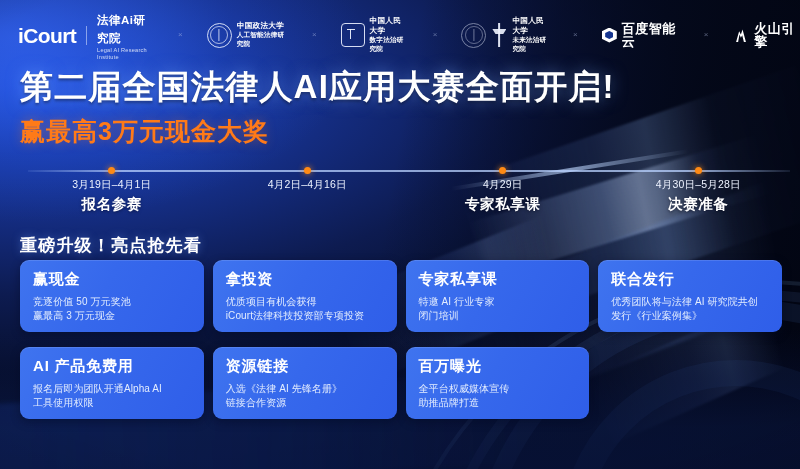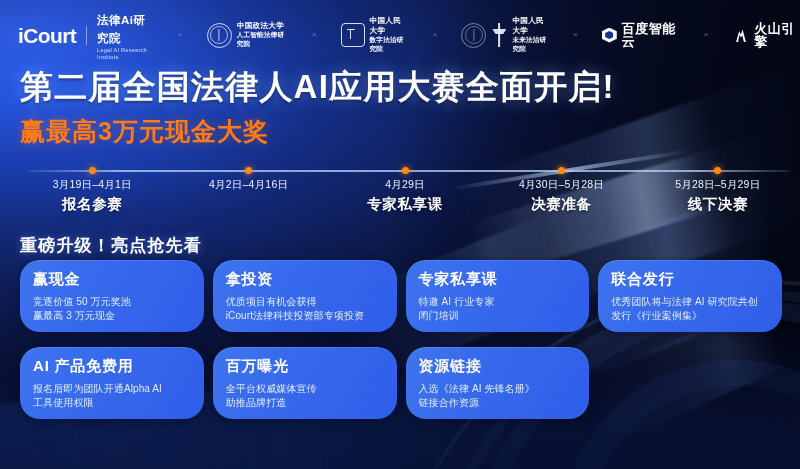--- a/index.html
+++ b/index.html
@@ -284,21 +284,21 @@
   .cards {
     position: absolute; left: 20px; top: 260px; width: 762px;
     display: grid;
     grid-template-columns: repeat(4, 1fr);
     grid-template-rows: repeat(2, 72px);
     column-gap: 9px;
     row-gap: 15px;
     z-index: 5;
   }
   .card {
-    border-radius: 20px;
+    border-radius: 9px;
     padding: 11px 5px 0 13px;
     background: linear-gradient(120deg, #3f74ef 0%, #3668ec 45%, #2f5ee9 100%);
     box-shadow: 0 3px 10px rgba(2,8,35,0.45), inset 0 1px 0 rgba(255,255,255,0.12);
     overflow: hidden;
     box-sizing: border-box;
   }
   .card-title {
     font-size: 15px; font-weight: 700; color: #ffffff;
     letter-spacing: 0.8px; line-height: 1.1;
     white-space: nowrap;
@@ -414,25 +414,20 @@
         <span class="tl-date">4月29日</span>
         <span class="tl-label">专家私享课</span>
       </div>
 
       <div class="tl-item">
         <span class="tl-dot"></span>
         <span class="tl-date">4月30日–5月28日</span>
         <span class="tl-label">决赛准备</span>
       </div>
 
-      <div class="tl-item">
-        <span class="tl-dot"></span>
-        <span class="tl-date">5月28日–5月29日</span>
-        <span class="tl-label">线下决赛</span>
-      </div>
 
     </div>
   </div>
 
   <div class="section-title">重磅升级！亮点抢先看</div>
 
   <div class="cards">
 
     <div class="card">
       <div class="card-title">赢现金</div>
@@ -469,30 +464,30 @@
     <div class="card">
       <div class="card-title">AI 产品免费用</div>
       <div class="card-desc">
         <span>报名后即为团队开通Alpha AI</span>
         <span>工具使用权限</span>
       </div>
     </div>
 
 
     <div class="card">
+      <div class="card-title">资源链接</div>
+      <div class="card-desc">
+        <span>入选《法律 AI 先锋名册》</span>
+        <span>链接合作资源</span>
+      </div>
+    </div>
+
+    <div class="card">
       <div class="card-title">百万曝光</div>
       <div class="card-desc">
         <span>全平台权威媒体宣传</span>
         <span>助推品牌打造</span>
       </div>
     </div>
 
-    <div class="card">
-      <div class="card-title">资源链接</div>
-      <div class="card-desc">
-        <span>入选《法律 AI 先锋名册》</span>
-        <span>链接合作资源</span>
-      </div>
-    </div>
-
   </div>
 
 </div>
 
 </body></html>

